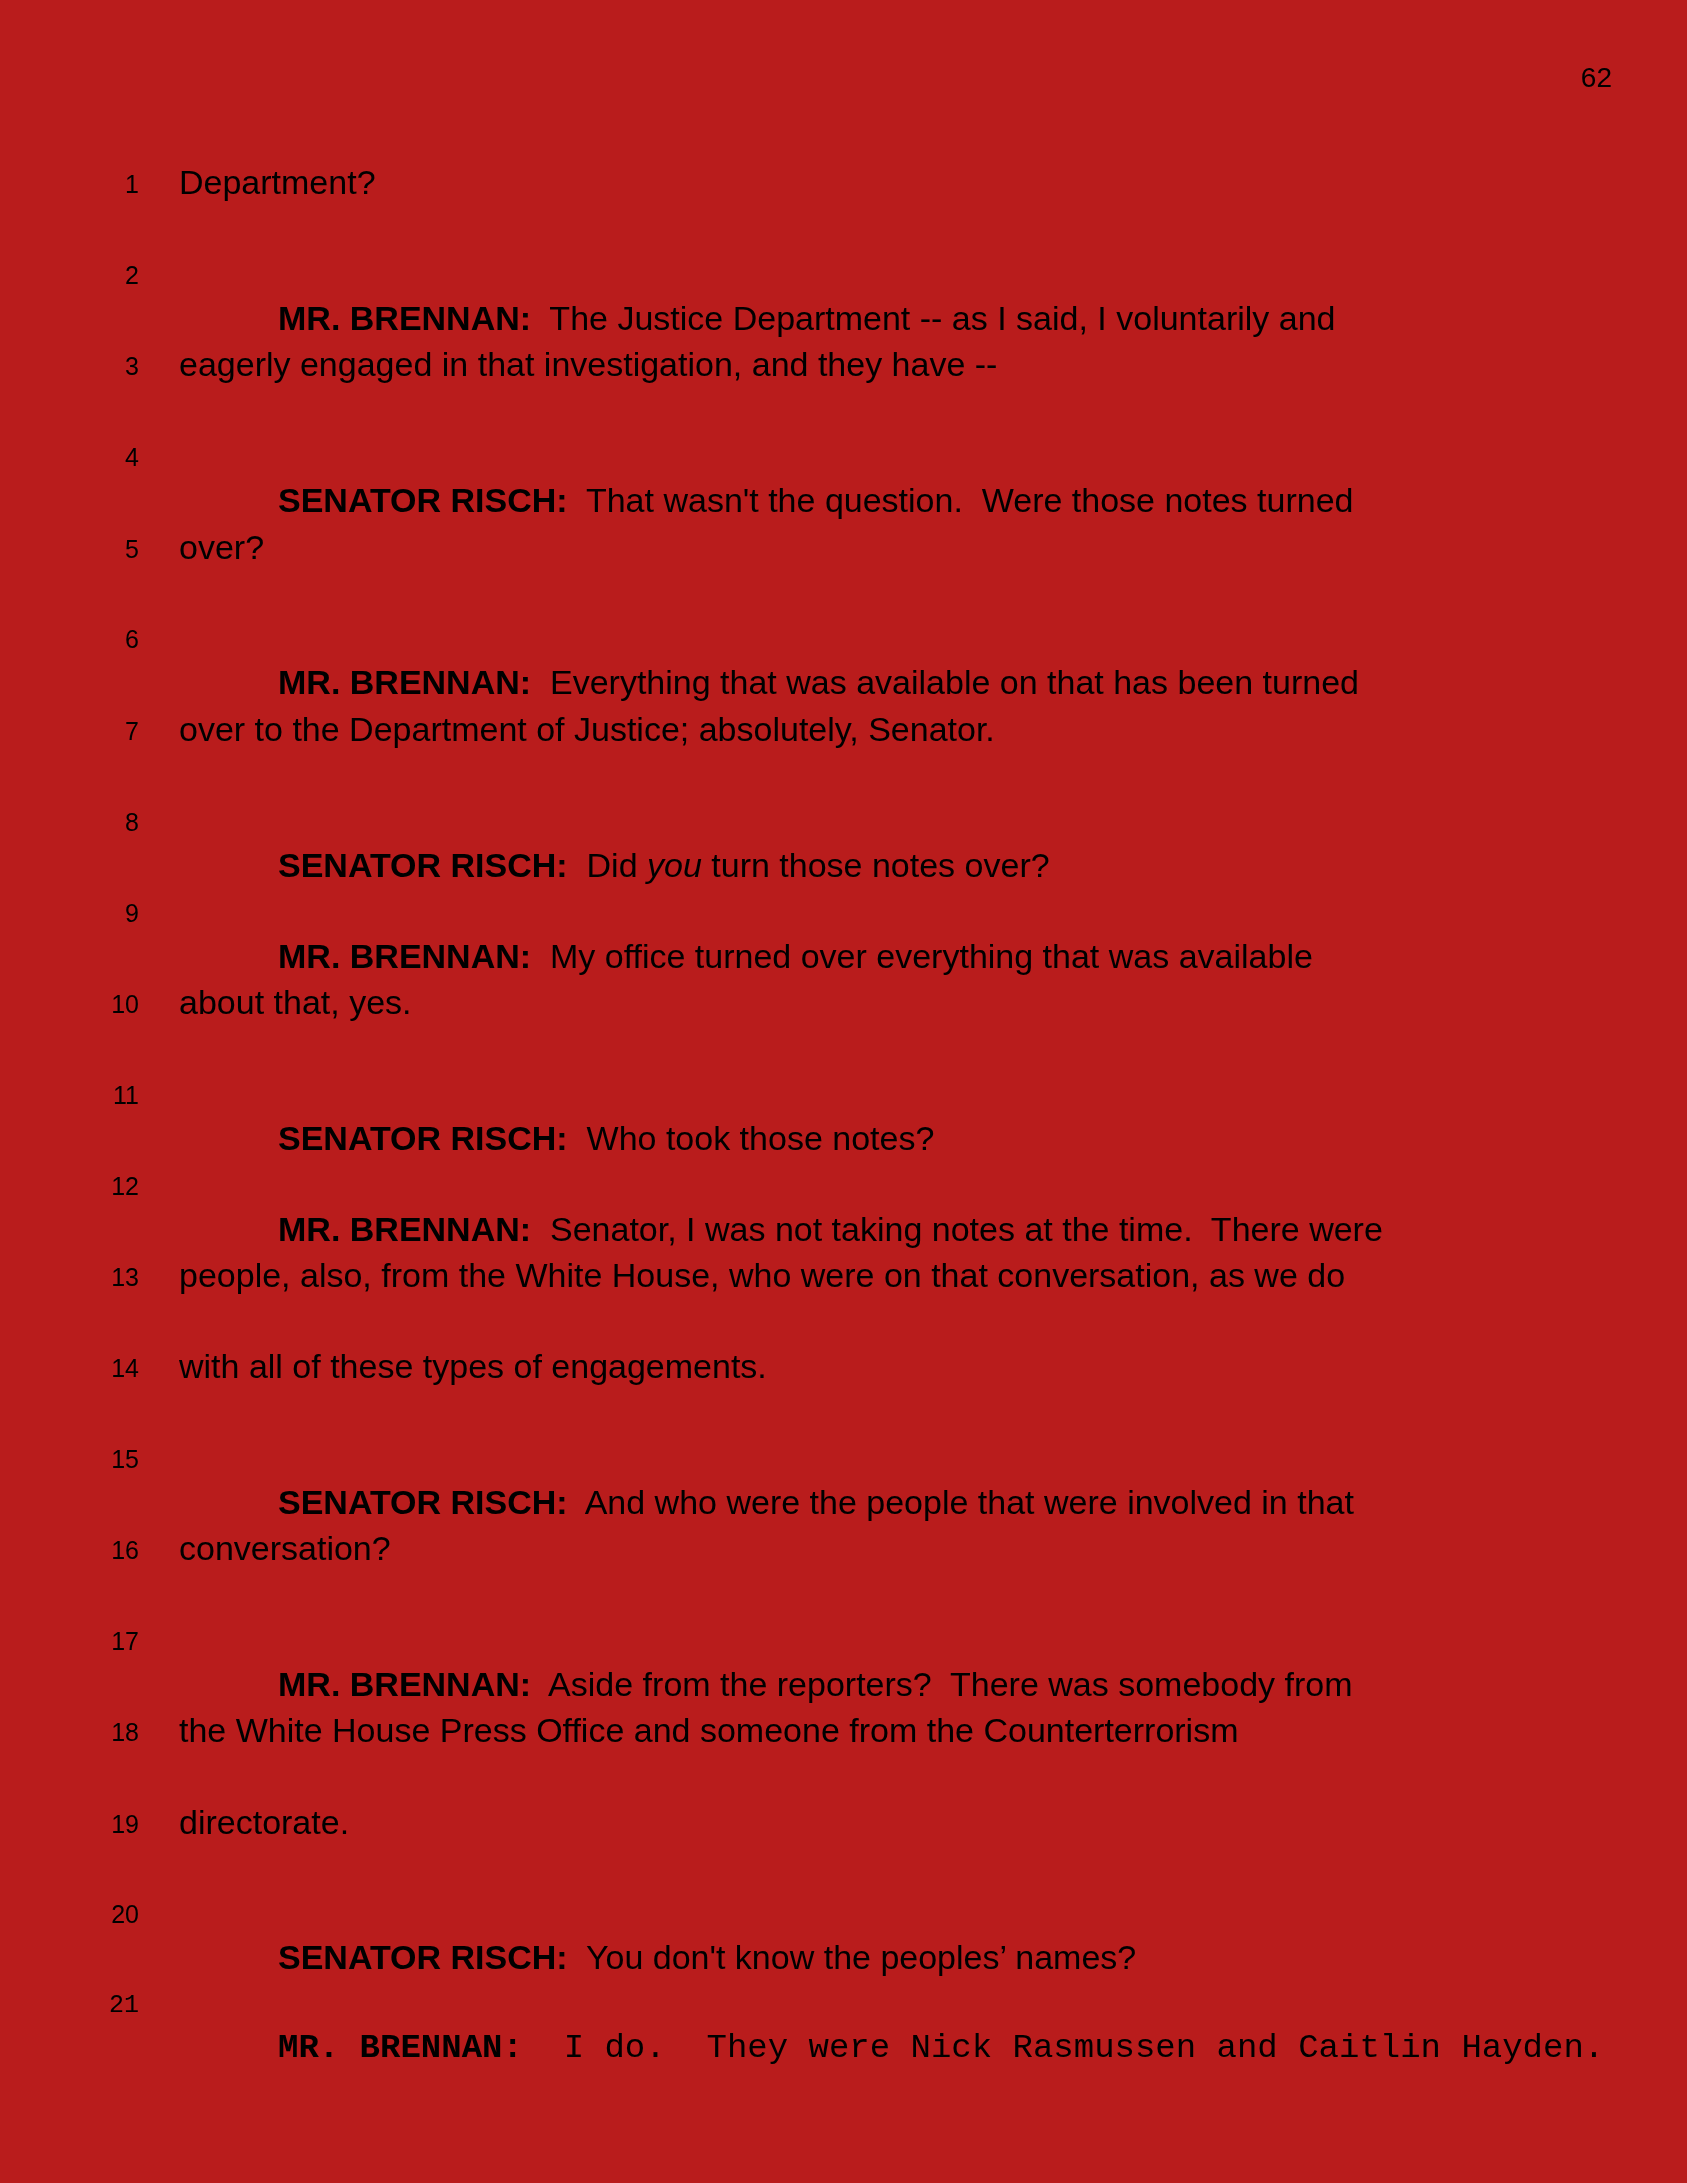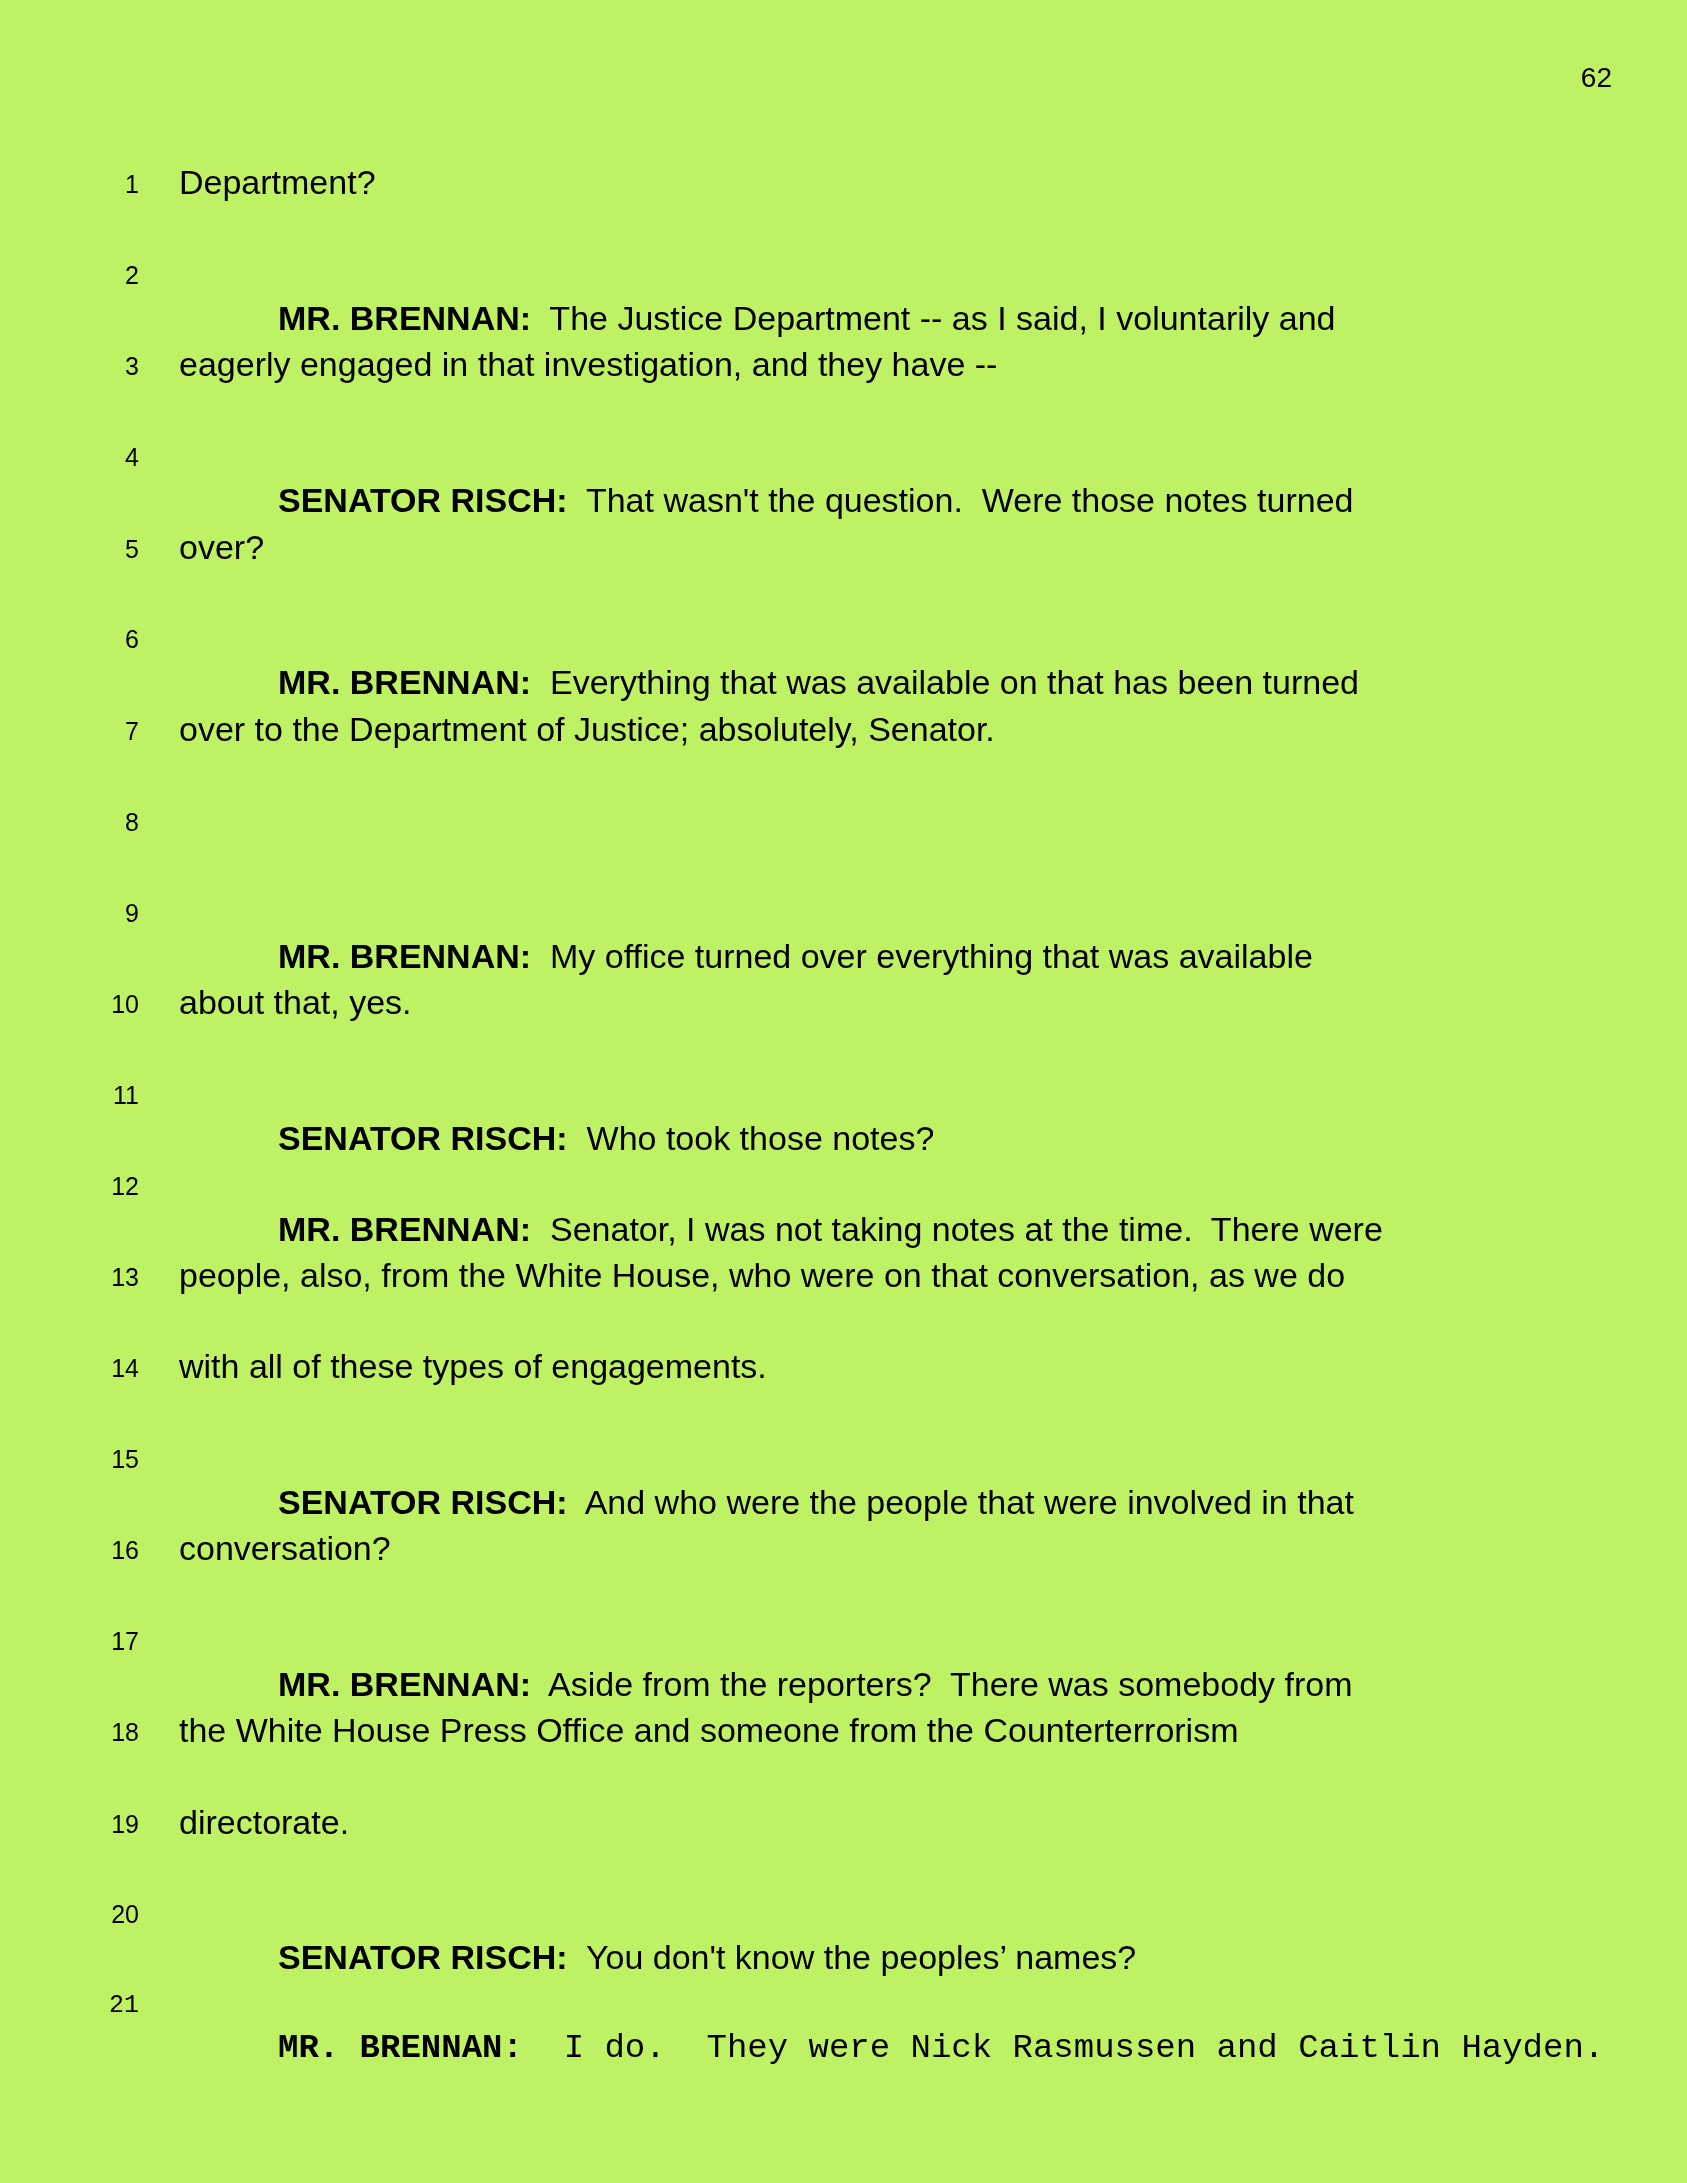--- a/index.html
+++ b/index.html
@@ -1,20 +1,20 @@
 <!DOCTYPE html>
 <html style="font-size:10.6px"><head>
 <meta charset="utf-8">
 <style>
   html,body{margin:0;padding:0;background:#ffffff;}
   .page{
     position:relative;
     width:1687px;
     height:2183px;
-    background:#bef264;
+    background:#b91c1c;
     color:#000000;
     font-family:"Liberation Sans","DejaVu Sans",sans-serif;
     overflow:hidden;
   }
   .page-number{
     position:absolute;
     top:64px;
     right:75px;
     font-size:28px;
     line-height:1;
@@ -79,20 +79,21 @@
       <div class="line indent" style="top: 617px;">
         <span class="num">6</span>
         <span class="txt"><span class="b">MR. BRENNAN:</span><span>  Everything that was available on that has been turned</span></span>
       </div>
       <div class="line" style="top: 709px;">
         <span class="num">7</span>
         <span class="txt"><span>over to the Department of Justice; absolutely, Senator.</span></span>
       </div>
       <div class="line indent" style="top: 800px;">
         <span class="num">8</span>
+        <span class="txt"><span class="b">SENATOR RISCH:</span><span>  Did </span><span class="i">you</span><span> turn those notes over?</span></span>
       </div>
       <div class="line indent" style="top: 891px;">
         <span class="num">9</span>
         <span class="txt"><span class="b">MR. BRENNAN:</span><span>  My office turned over everything that was available</span></span>
       </div>
       <div class="line" style="top: 982px;">
         <span class="num">10</span>
         <span class="txt"><span>about that, yes.</span></span>
       </div>
       <div class="line indent" style="top: 1073px; padding-left: 16px;">

